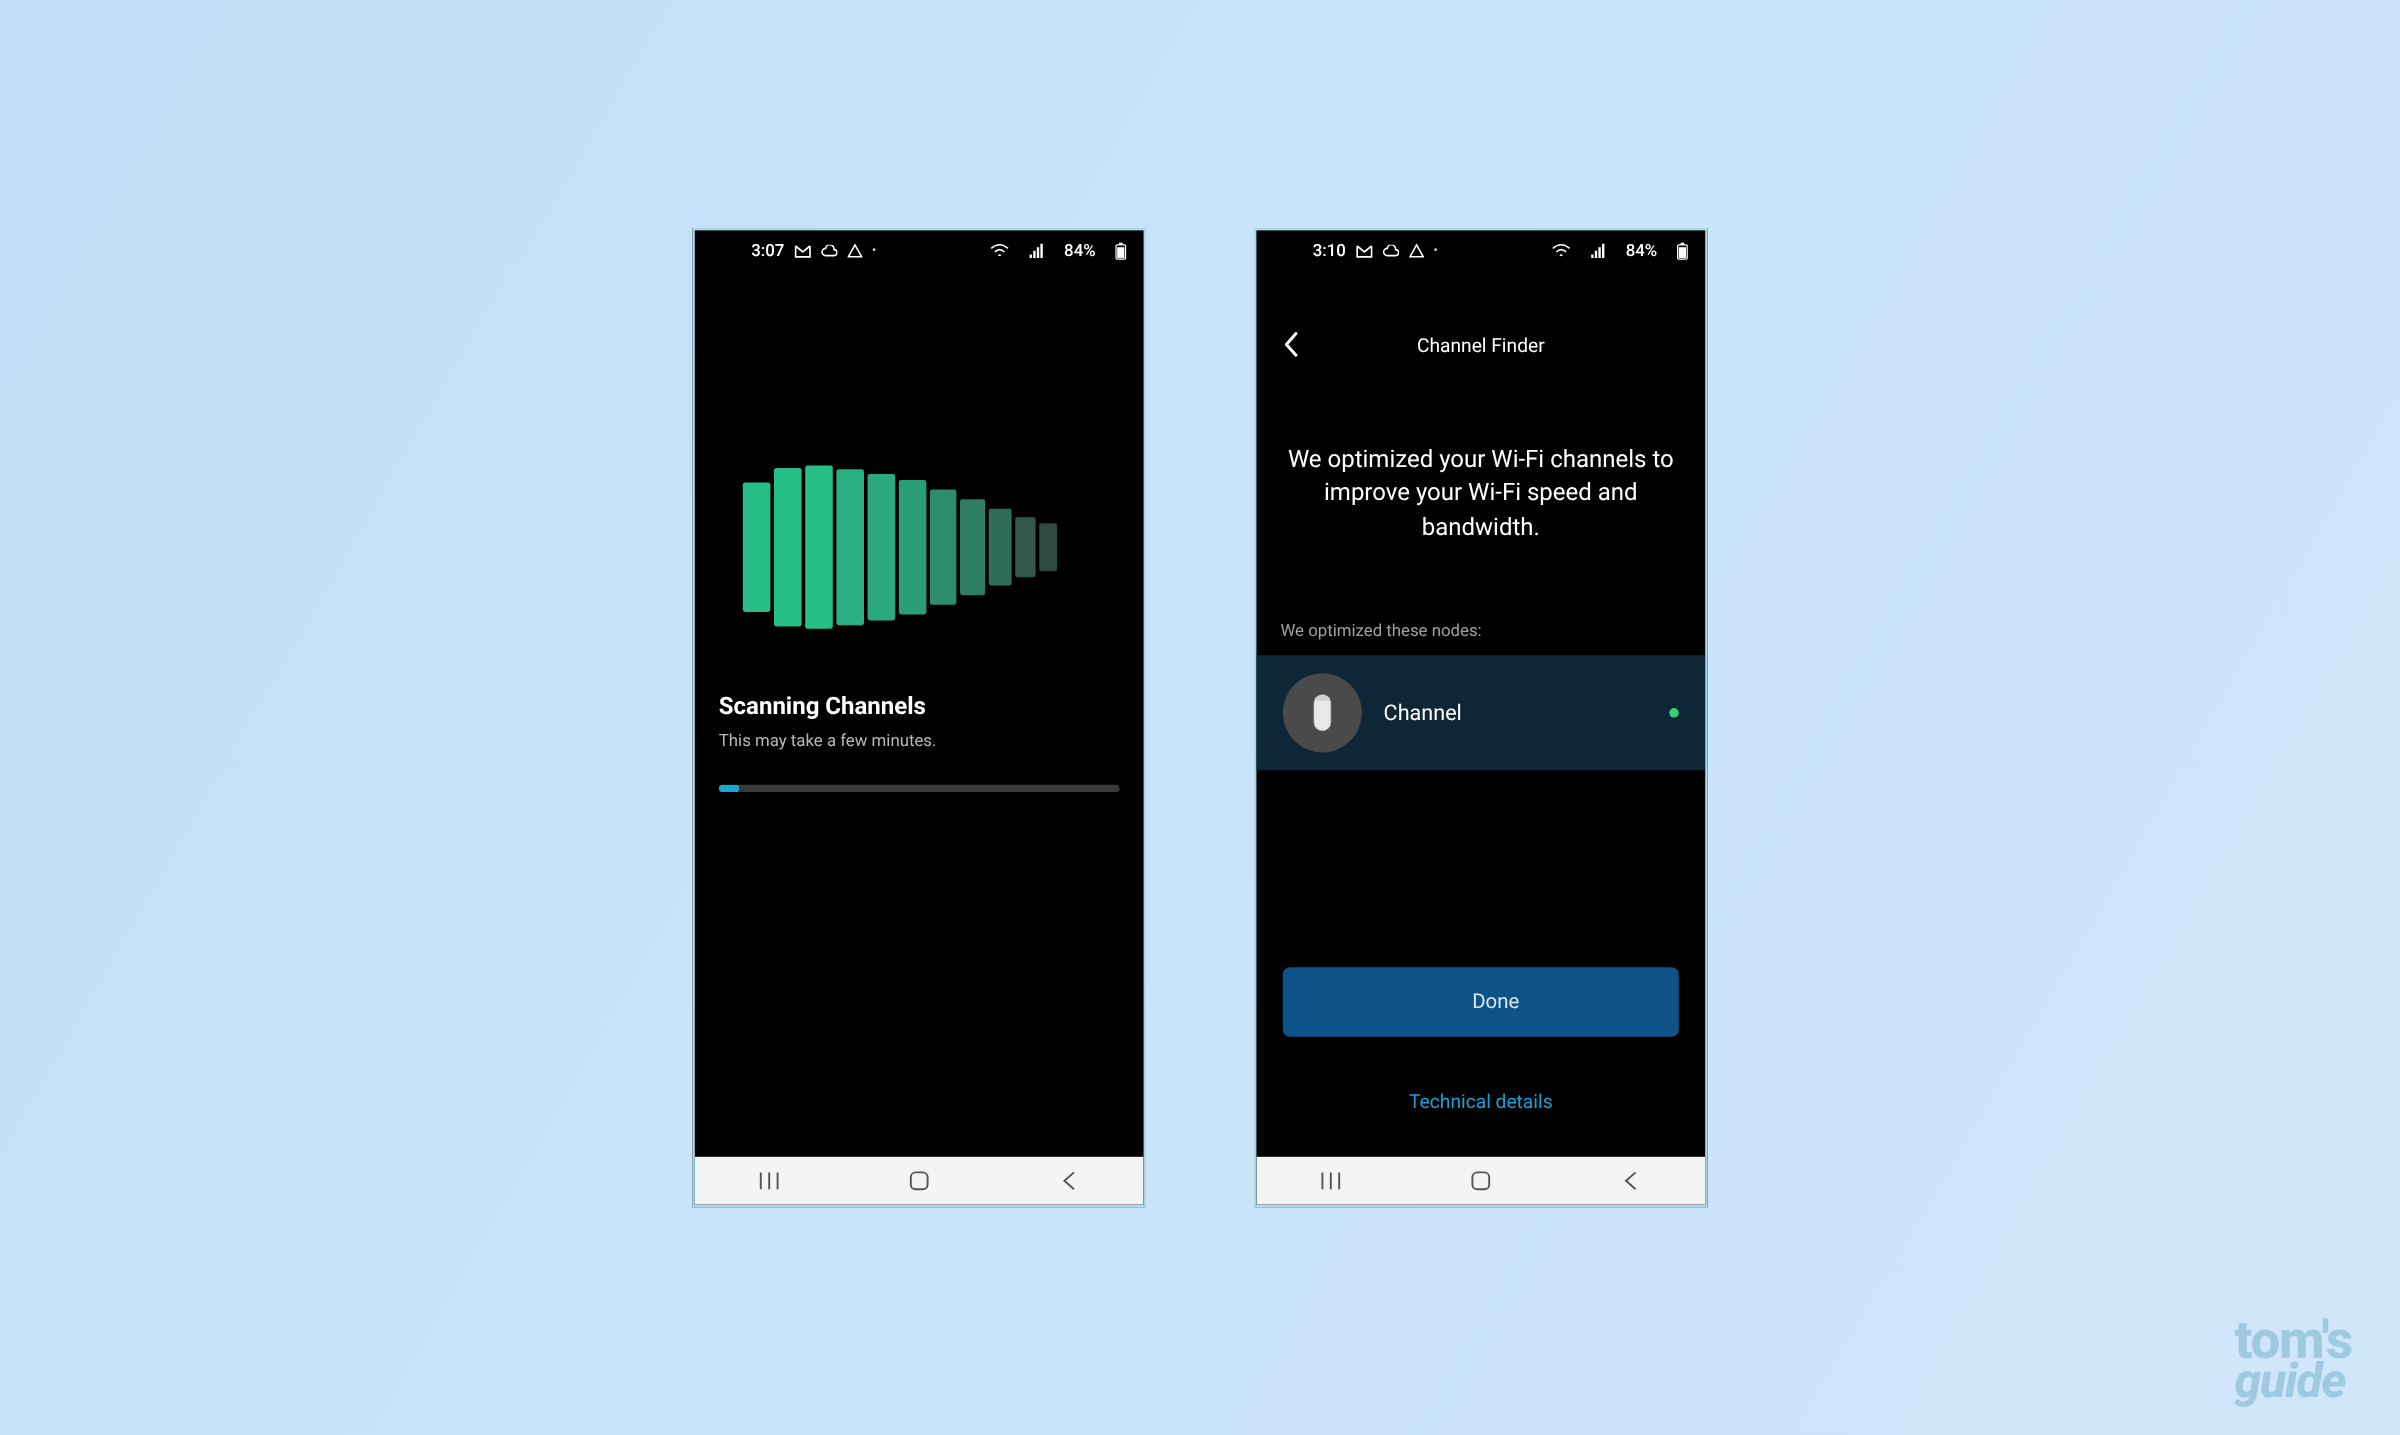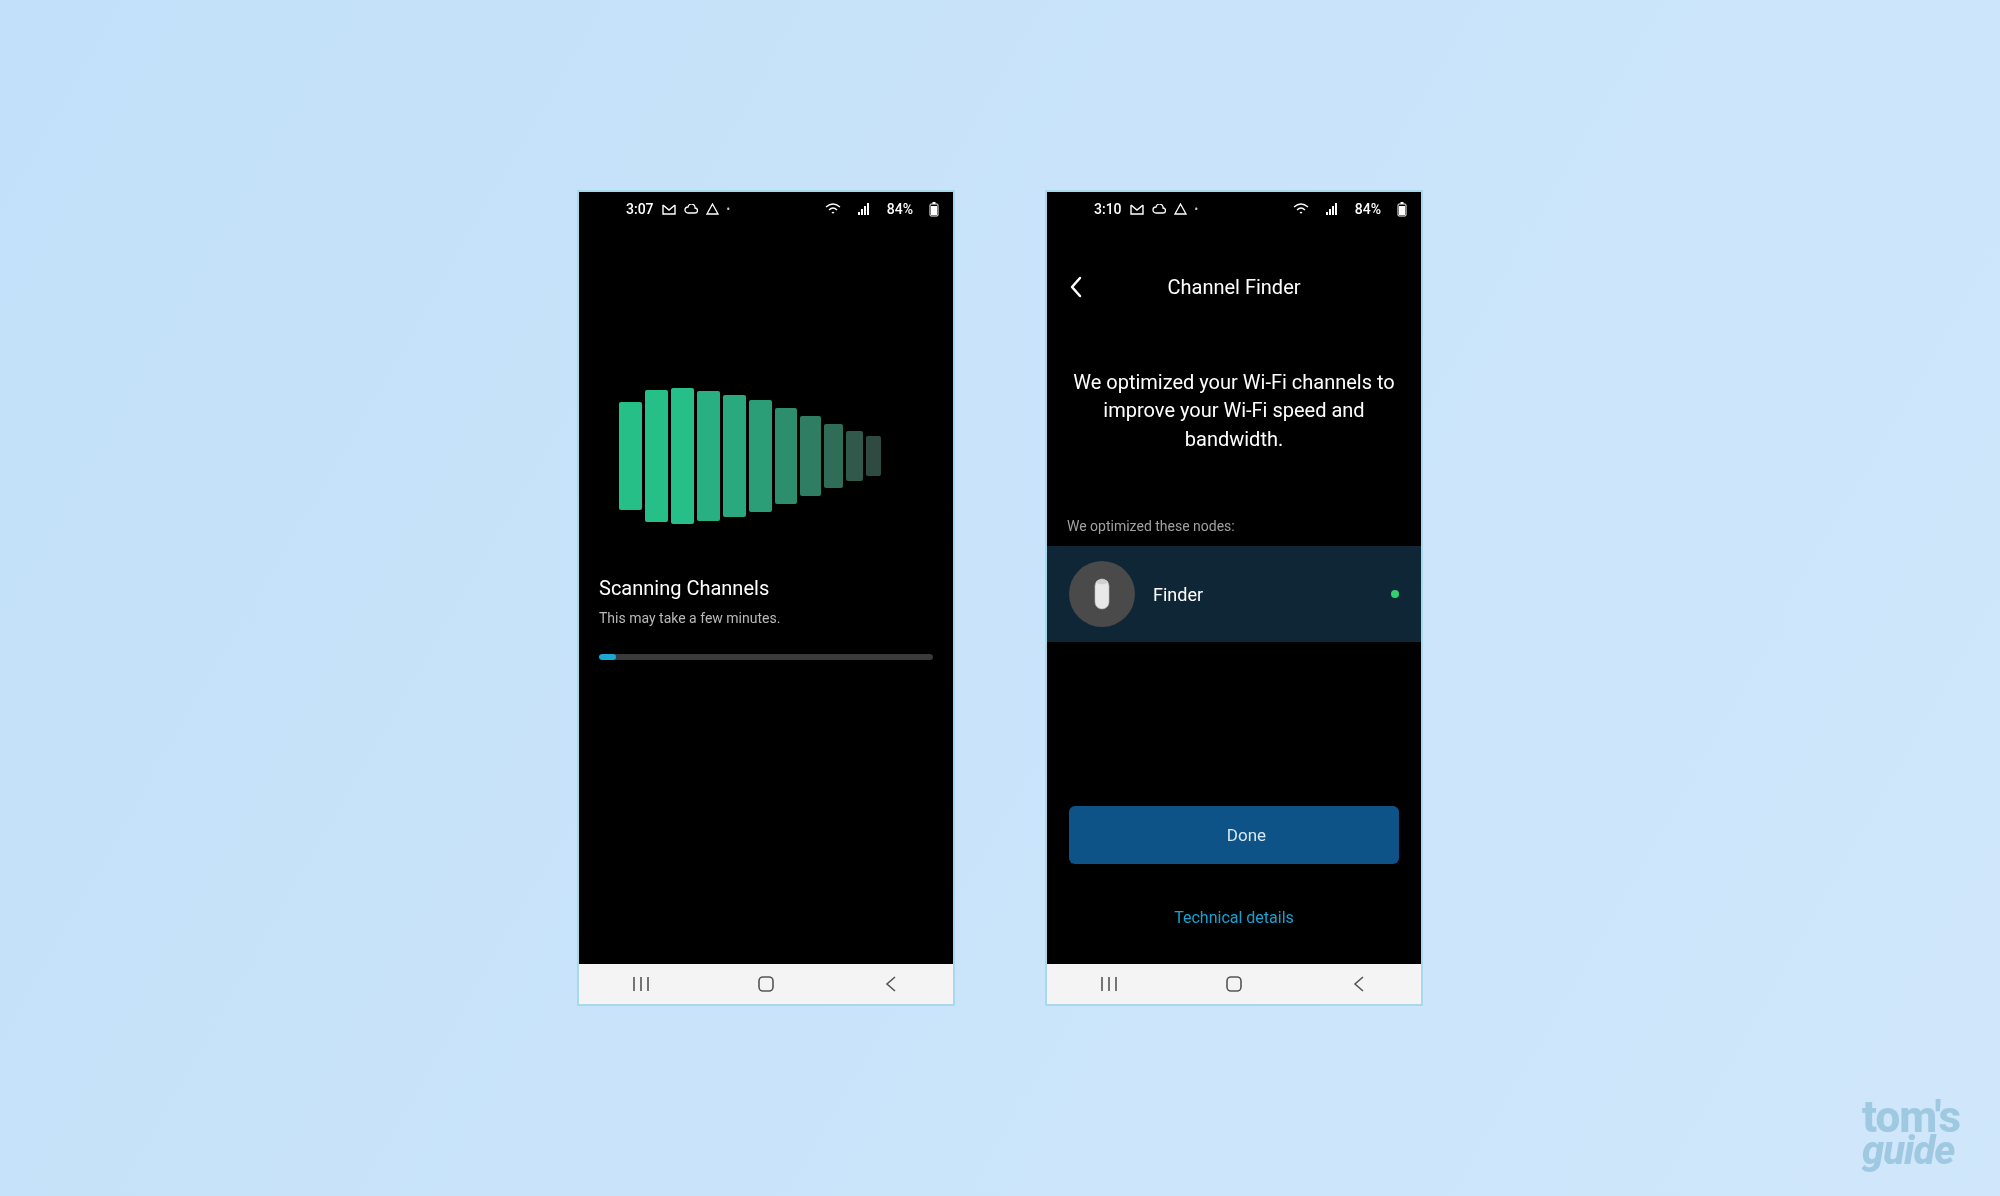--- a/index.html
+++ b/index.html
@@ -75,41 +75,41 @@
   .screen1 .bars{
     position:absolute;
     left:40px;top:196px;
     display:flex;align-items:center;gap:3px;
   }
   .bars .bar{border-radius:2px;}
   .s1-text{
     position:absolute;left:20px;right:20px;top:384px;
     color:var(--text);
   }
-  .s1-text h2{margin:0;font-size:20px;font-weight:400;}
+  .s1-text h2{margin:0;font-size:20px;font-weight:700;}
   .s1-text p{margin:10px 0 0;font-size:14px;color:var(--text-muted);}
   .progress{
     position:absolute;left:20px;right:20px;top:462px;
     height:6px;border-radius:3px;background:var(--progress-track);
     overflow:hidden;
   }
   .progress .fill{height:100%;background:var(--progress-fill);border-radius:3px;}
   
   .s2-header{
     position:absolute;top:72px;left:0;right:0;
     height:46px;
     display:flex;align-items:center;justify-content:center;
     color:var(--text);
   }
   .s2-back{
     position:absolute;left:14px;top:50%;transform:translateY(-50%);
     display:flex;align-items:center;justify-content:center;
     width:30px;height:30px;cursor:pointer;
   }
-  .s2-title{font-size:20px;font-weight:400;}
+  .s2-title{font-size:16px;font-weight:400;}
   .s2-headline{
     position:absolute;top:176px;left:20px;right:20px;
     text-align:center;color:var(--text);
     font-size:20px;line-height:1.42;font-weight:400;
   }
   .s2-sub{
     position:absolute;top:326px;left:20px;right:20px;
     color:var(--gray-subtle);font-size:14px;
   }
   .s2-rows{
@@ -295,21 +295,21 @@
 
     <div class="s2-rows" id="rows">
         <div class="row">
           <div class="row-icon">
             <svg class="router-svg" viewBox="0 0 18 34">
               <rect x="2" y="2" width="14" height="30" rx="7" fill="#e8e8e8"></rect>
               <rect x="2" y="2" width="14" height="30" rx="7" fill="none" stroke="#bbb" stroke-width="0.6"></rect>
               <ellipse cx="9" cy="5" rx="6" ry="2.2" fill="#d0d0d0"></ellipse>
             </svg>
           </div>
-          <div class="row-label">Finder</div>
+          <div class="row-label">Channel</div>
           <div class="row-dot"></div>
         </div>
       </div>
 
     <div class="s2-btn">Done</div>
     <div class="s2-link">Technical details</div>
 
     <div class="navbar">
       <div class="navbtn">
         <svg width="20" height="16" viewBox="0 0 20 16">

